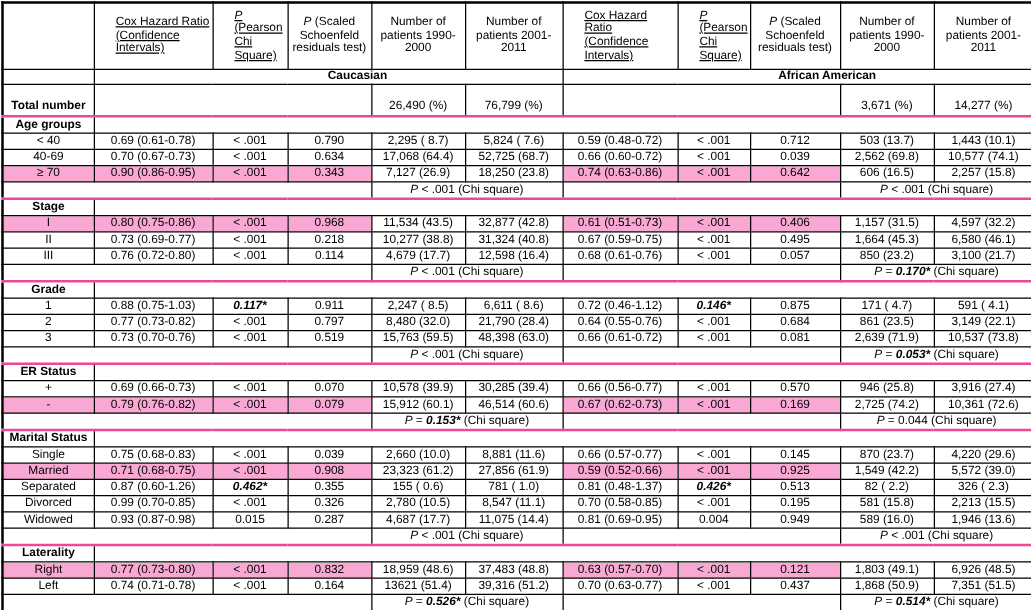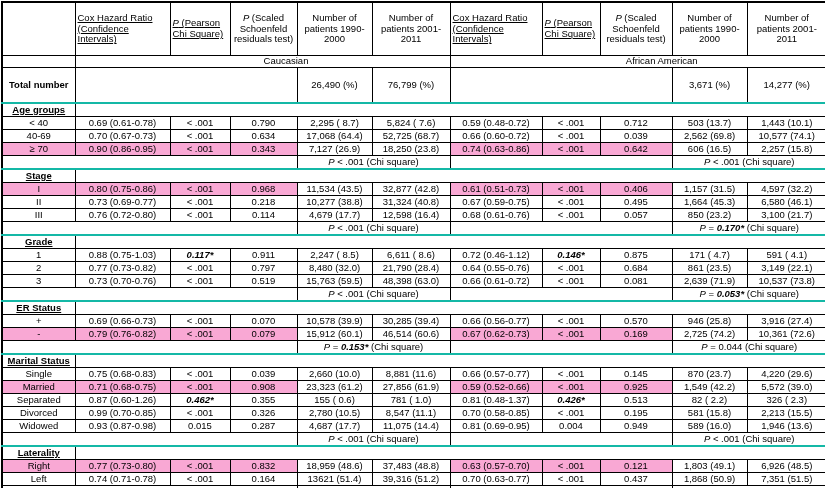--- a/index.html
+++ b/index.html
@@ -13,26 +13,26 @@
     border:2px solid #000;
   }
   table.haz td {
     border:1px solid #000;
     font-size:9.5px; line-height:1.13;
     text-align:center; vertical-align:middle;
     padding:0 1px; overflow:hidden;
     -webkit-user-select:none;
   }
   tr.hdr td { height:52px; vertical-align:middle; }
-  tr.hdr td.leftcol { text-align:left; padding-left:2px; }
+  tr.hdr td.leftcol { text-align:left; padding-left:17px; }
   .u { text-decoration:underline; }
-  tr.band td { height:11px; font-weight:normal;padding-left:48px; }
-  tr.total td { height:23px; vertical-align:bottom; padding-bottom:11px; }
+  tr.band td { height:11px; font-weight:bold;padding-left:48px; }
+  tr.total td { height:23px; vertical-align:bottom; padding-bottom:1px; }
   td.sec-label { font-weight:bold; text-align:left; padding-left:2px; vertical-align:top; }
-  tr.sec td { border-top:2px solid #14b8a6;text-decoration:underline; }
+  tr.sec td { border-top:2px solid #ec4899; }
   tr.sec td.sec-label { height:12px; }
   tr.datarow td { height:12px; }
   tr.prow td { height:12px; }
   .hl { background:#f9a8d4; }
   i { font-style:italic; }
   b { font-weight:bold;font-style:italic; }
 </style>
 </head>
 <body>
 

